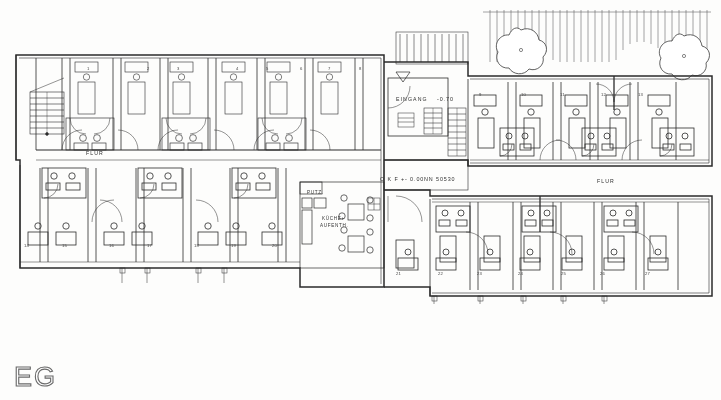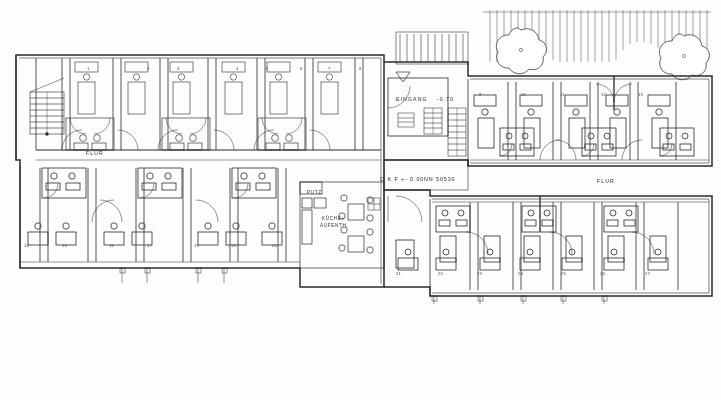--- a/index.html
+++ b/index.html
@@ -528,13 +528,14 @@
       <div class="lbl lbl-room" style="left: 272px; top: 243px;">20</div>
       <div class="lbl lbl-room" style="left: 396px; top: 271px;">21</div>
       <div class="lbl lbl-room" style="left: 438px; top: 271px;">22</div>
       <div class="lbl lbl-room" style="left: 477px; top: 271px;">23</div>
       <div class="lbl lbl-room" style="left: 518px; top: 271px;">24</div>
       <div class="lbl lbl-room" style="left: 561px; top: 271px;">25</div>
       <div class="lbl lbl-room" style="left: 600px; top: 271px;">26</div>
       <div class="lbl lbl-room" style="left: 645px; top: 271px;">27</div>
     </div>
 
+  <div id="floor-tag">EG</div>
 </div>
 
 </body></html>

